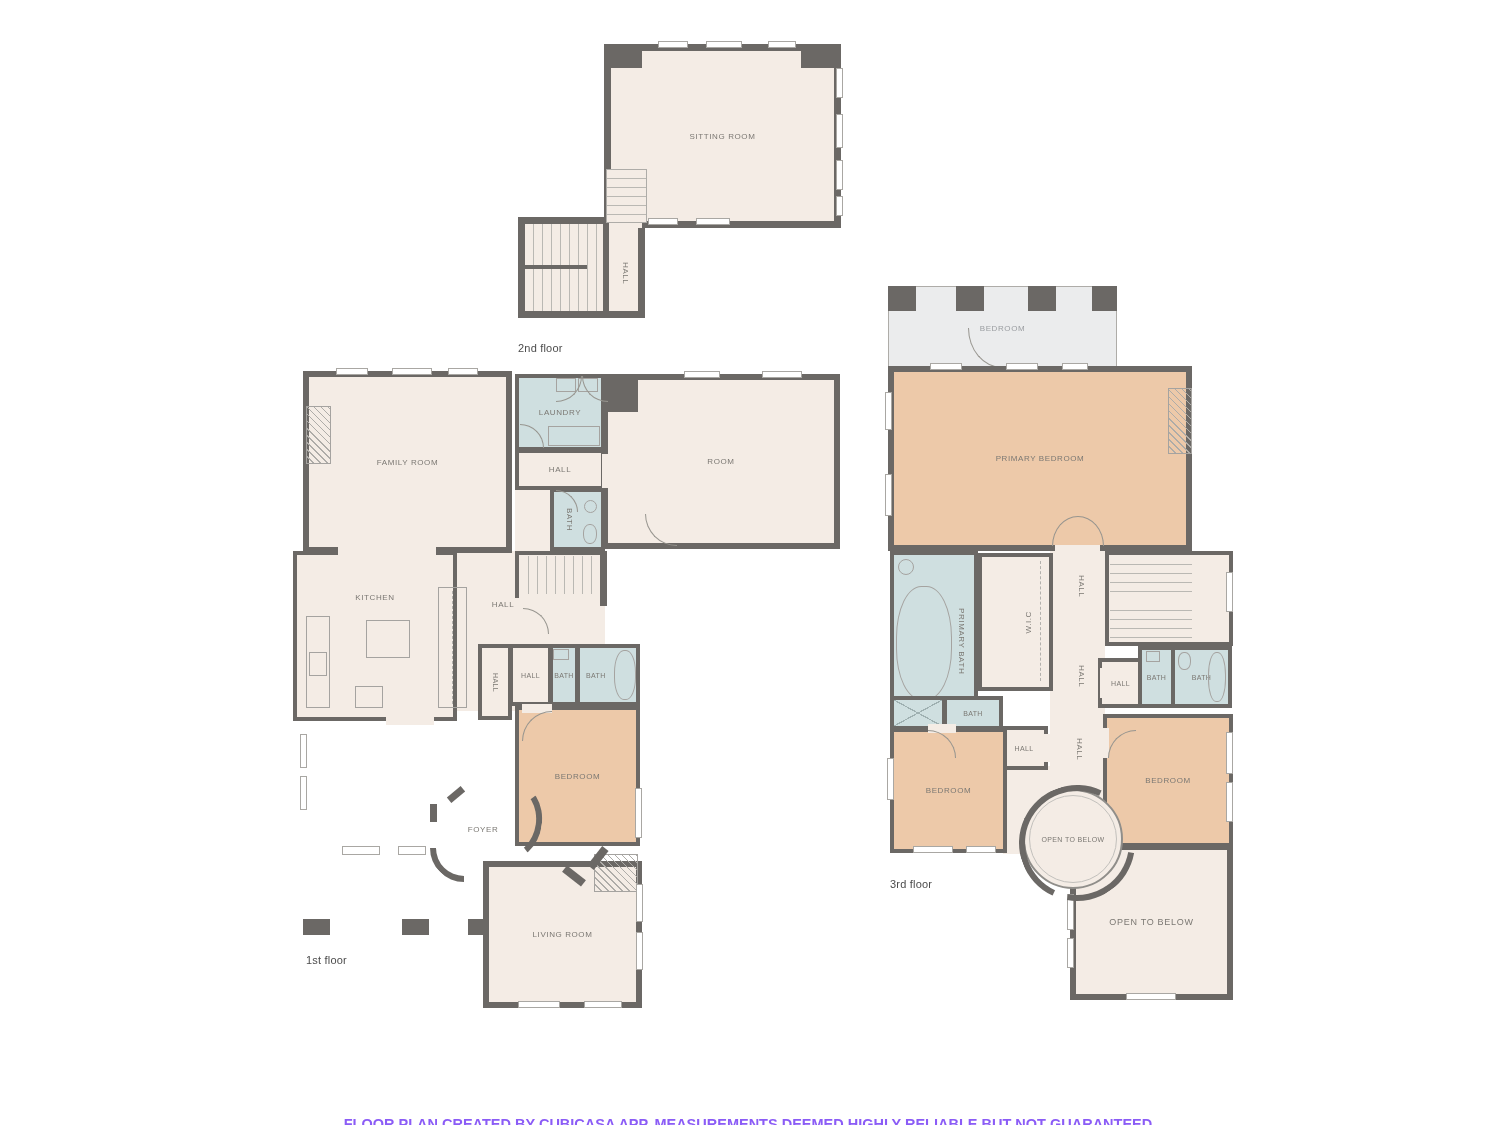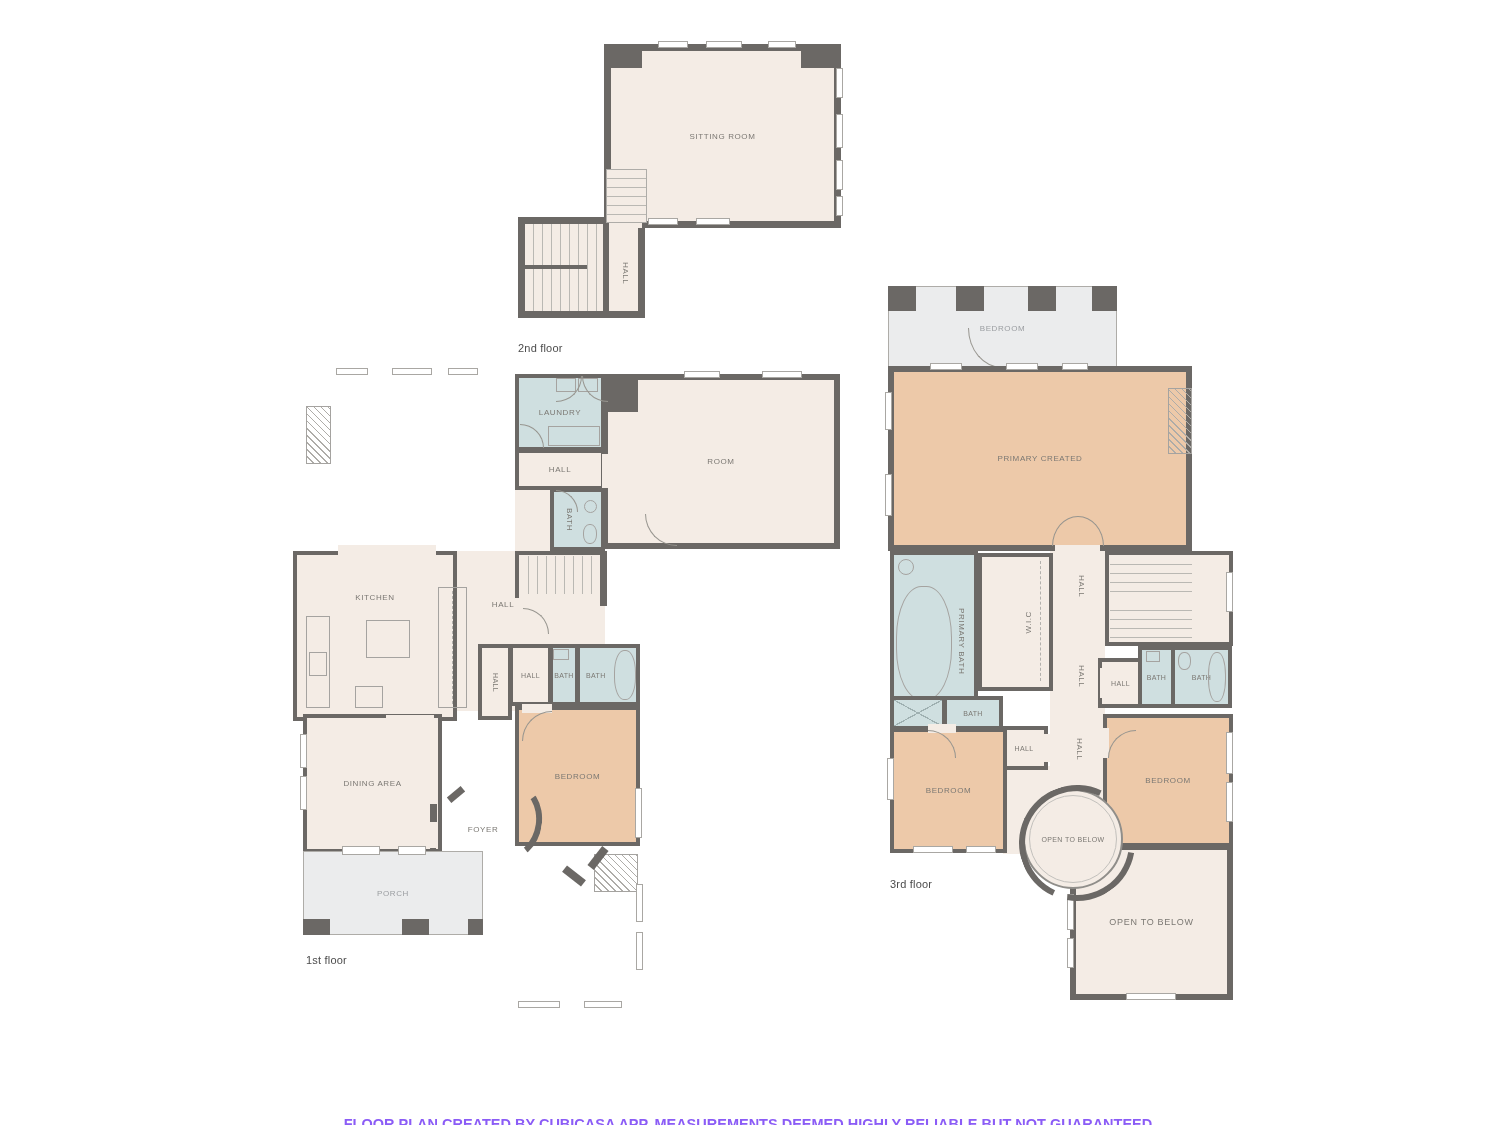--- a/index.html
+++ b/index.html
@@ -81,20 +81,23 @@
     <div class="win" style="left:696px;top:202px;width:34px;height:7px"></div>
 
     <div class="flr" style="left:518px;top:326px">2nd floor</div>
   </section>
 
   <section class="floor-sec">
 
     <div class="er" style="left:457px;top:535px;width:148px;height:160px"></div>
     <div class="er" style="left:515px;top:474px;width:40px;height:65px"></div>
 
+    <div class="room f b6" style="left:303px;top:355px;width:209px;height:182px">
+      <span class="lbl">FAMILY ROOM</span>
+    </div>
     <div class="hatch" style="left:306px;top:390px;width:25px;height:58px"></div>
 
     <div class="room ba b4" style="left:515px;top:358px;width:90px;height:77px">
       <span class="lbl">LAUNDRY</span>
     </div>
     <div class="room f b4" style="left:515px;top:433px;width:90px;height:41px">
       <span class="lbl">HALL</span>
     </div>
     <div class="room ba b4" style="left:550px;top:472px;width:55px;height:63px;padding-right:16px">
       <span class="lbl v">BATH</span>
@@ -140,43 +143,40 @@
     <div class="fx" style="left:553px;top:633px;width:16px;height:11px"></div>
     <div class="fx rd" style="left:614px;top:634px;width:22px;height:50px"></div>
 
     <div class="room bed b4" style="left:515px;top:690px;width:125px;height:140px">
       <span class="lbl">BEDROOM</span>
     </div>
     <div class="er" style="left:522px;top:688px;width:30px;height:9px"></div>
     <div class="qa tl" style="left:522px;top:695px;width:30px;height:30px"></div>
     <div class="tarc" style="left:478px;top:766px;width:52px;height:66px;border-right-color:var(--wall);transform:rotate(8deg)"></div>
 
-    <div class="room f b4" style="left:303px;top:698px;width:139px;height:139px">
-      <span class="lbl">DINING AREA</span>
-    </div>
     <div class="er" style="left:386px;top:699px;width:48px;height:10px"></div>
     <div class="win" style="left:300px;top:718px;width:7px;height:34px"></div>
     <div class="win" style="left:300px;top:760px;width:7px;height:34px"></div>
 
     <div class="alab" style="left:457px;top:806px;width:52px;height:14px">
       <span class="lbl">FOYER</span>
     </div>
     <div class="tarc" style="left:430px;top:798px;width:56px;height:56px;border-bottom-color:var(--wall);transform:rotate(45deg)"></div>
     <div class="post" style="left:447px;top:775px;width:18px;height:7px;transform:rotate(-40deg)"></div>
     <div class="post" style="left:430px;top:788px;width:7px;height:18px"></div>
 
-    <div class="room out thin" style="left:303px;top:835px;width:180px;height:84px">
-      <span class="lbl" style="color:#9a9da1">PORCH</span>
-    </div>
     <div class="post" style="left:303px;top:903px;width:27px;height:16px"></div>
     <div class="post" style="left:402px;top:903px;width:27px;height:16px"></div>
     <div class="post" style="left:468px;top:903px;width:15px;height:16px"></div>
     <div class="win" style="left:342px;top:830px;width:38px;height:9px"></div>
     <div class="win" style="left:398px;top:830px;width:28px;height:9px"></div>
 
+    <div class="room f b6" style="left:483px;top:845px;width:159px;height:147px">
+      <span class="lbl">LIVING ROOM</span>
+    </div>
     <div class="hatch" style="left:594px;top:838px;width:44px;height:38px"></div>
     <div class="post" style="left:562px;top:856px;width:24px;height:8px;transform:rotate(38deg)"></div>
     <div class="post" style="left:594px;top:830px;width:8px;height:24px;transform:rotate(38deg)"></div>
 
     <div class="fx" style="left:556px;top:362px;width:20px;height:14px"></div>
     <div class="fx" style="left:578px;top:362px;width:20px;height:14px"></div>
     <div class="fx" style="left:548px;top:410px;width:52px;height:20px"></div>
     <div class="fx ci" style="left:584px;top:484px;width:13px;height:13px"></div>
     <div class="fx rd" style="left:583px;top:508px;width:14px;height:20px"></div>
     <div class="qa br" style="left:556px;top:360px;width:26px;height:26px"></div>
@@ -207,21 +207,21 @@
     <div class="room out thin" style="left:888px;top:270px;width:229px;height:84px">
       <span class="lbl" style="color:#9a9da1">BEDROOM</span>
     </div>
     <div class="post" style="left:888px;top:270px;width:28px;height:25px"></div>
     <div class="post" style="left:956px;top:270px;width:28px;height:25px"></div>
     <div class="post" style="left:1028px;top:270px;width:28px;height:25px"></div>
     <div class="post" style="left:1092px;top:270px;width:25px;height:25px"></div>
     <div class="qa bl" style="left:968px;top:312px;width:34px;height:40px"></div>
 
     <div class="room bed b6" style="left:888px;top:350px;width:304px;height:185px">
-      <span class="lbl">PRIMARY CREATED</span>
+      <span class="lbl">PRIMARY BEDROOM</span>
     </div>
     <div class="hatch" style="left:1168px;top:372px;width:24px;height:66px"></div>
     <div class="win" style="left:930px;top:347px;width:32px;height:7px"></div>
     <div class="win" style="left:1006px;top:347px;width:32px;height:7px"></div>
     <div class="win" style="left:1062px;top:347px;width:26px;height:7px"></div>
     <div class="win" style="left:885px;top:376px;width:7px;height:38px"></div>
     <div class="win" style="left:885px;top:458px;width:7px;height:42px"></div>
     <div class="er" style="left:1055px;top:529px;width:45px;height:13px"></div>
     <div class="qa tl" style="left:1052px;top:500px;width:26px;height:30px"></div>
     <div class="qa tr" style="left:1078px;top:500px;width:26px;height:30px"></div>

